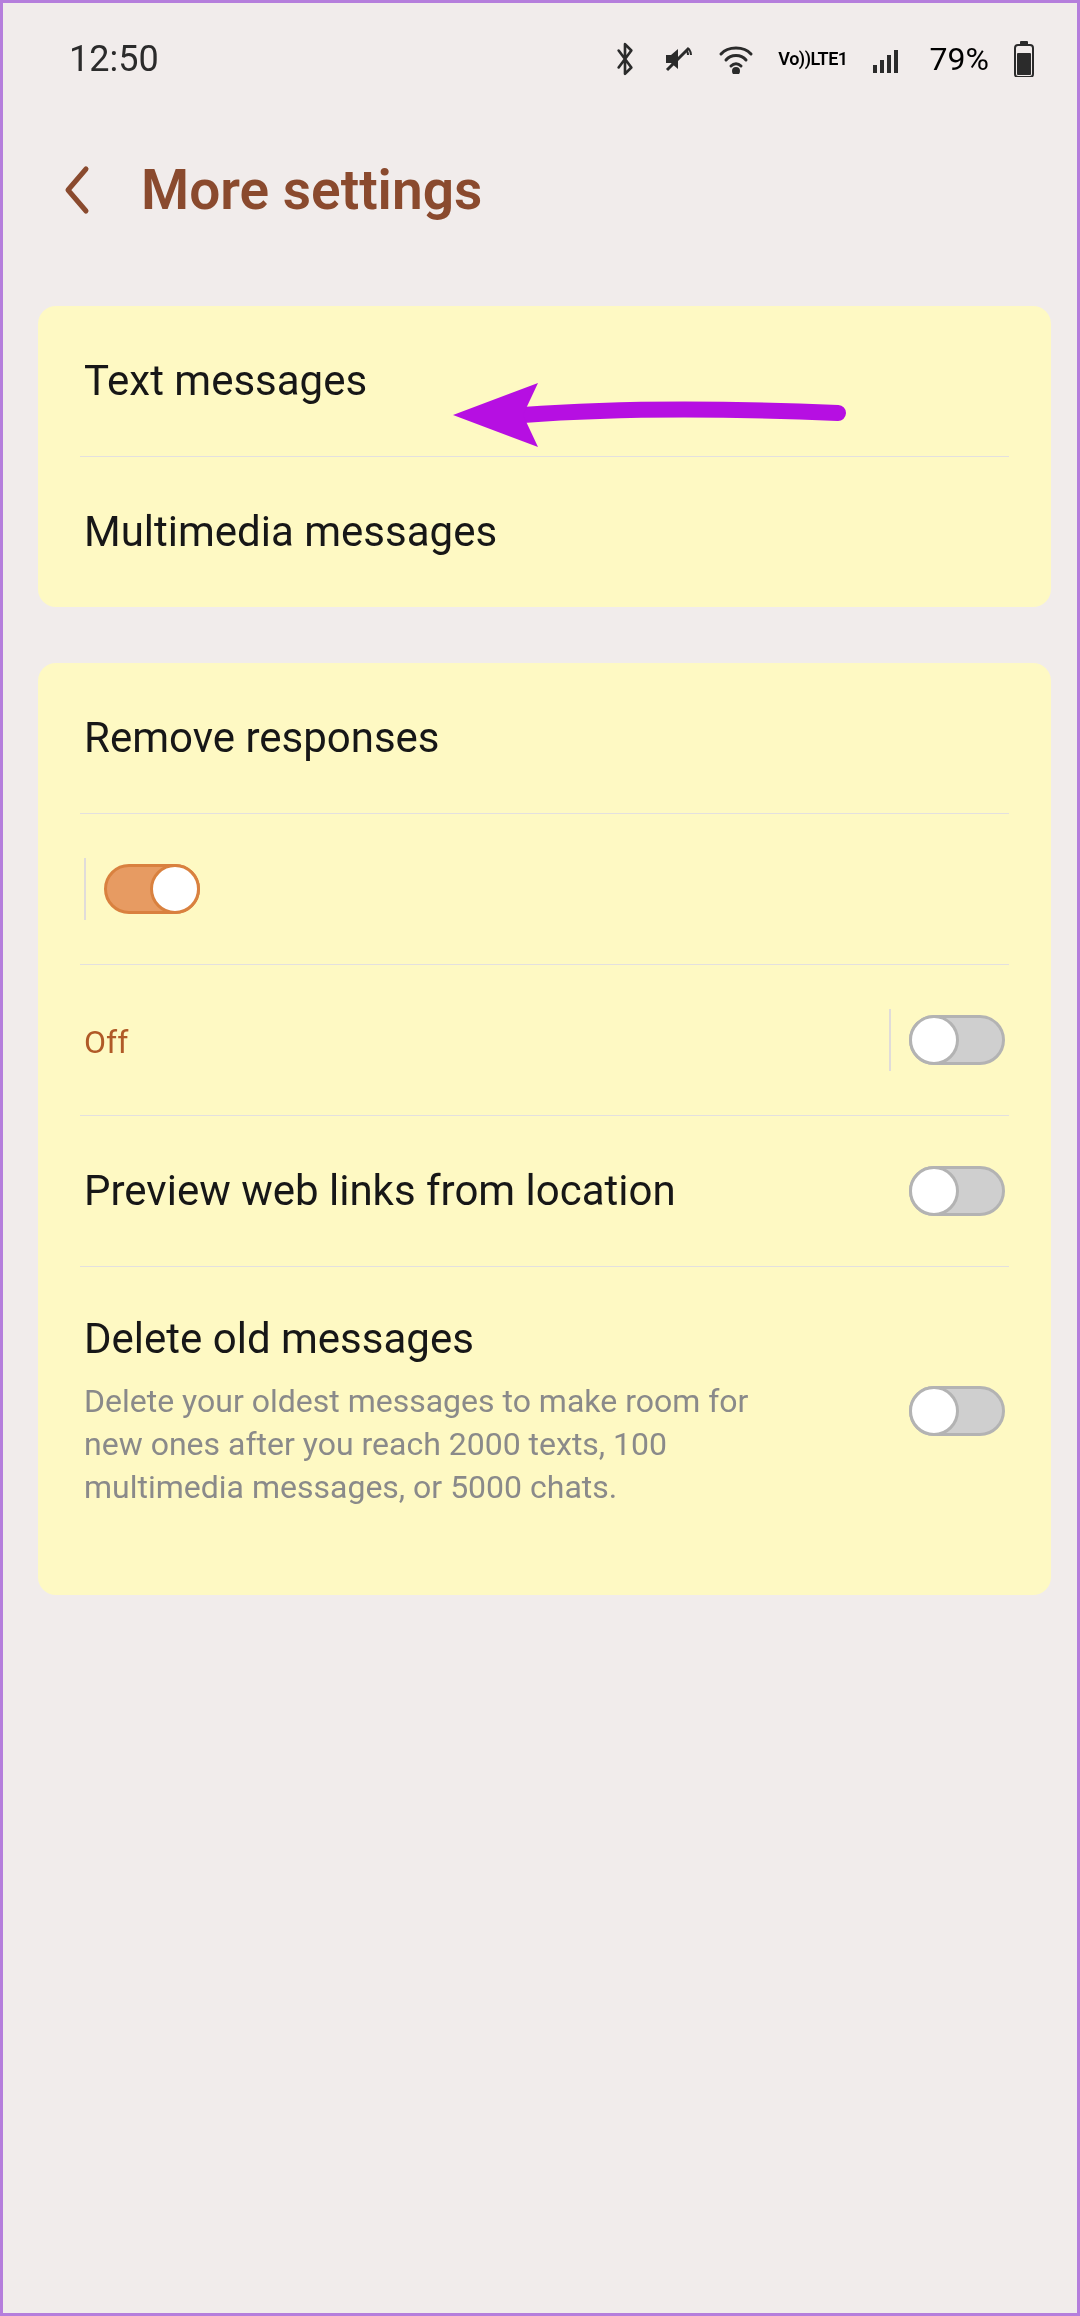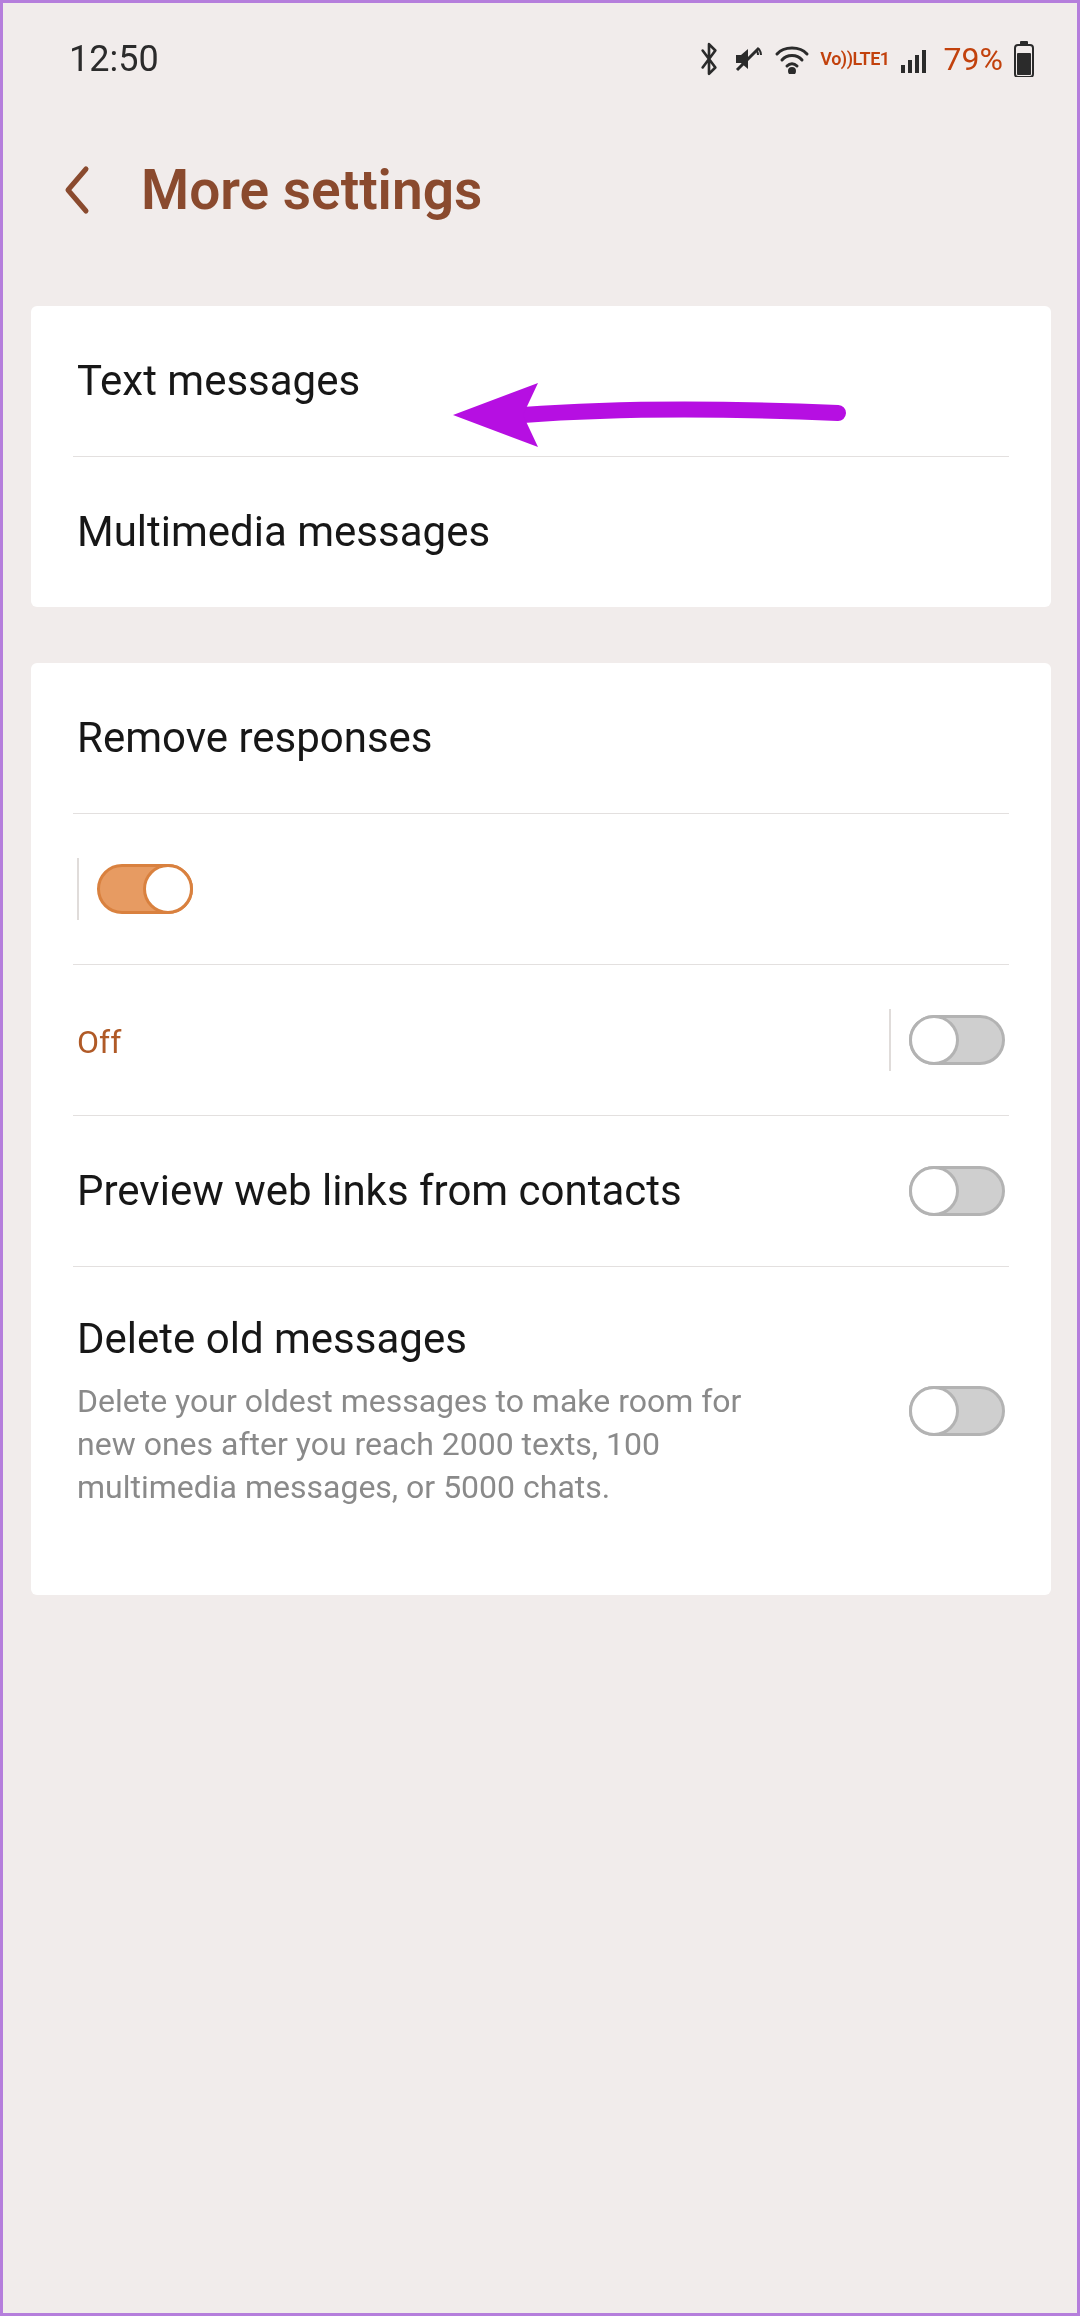--- a/index.html
+++ b/index.html
@@ -31,23 +31,23 @@
     margin-left: 24px;
   }
   .status-left {
     font-size: 36px;
     font-weight: 400;
     color: #2b2b2b;
   }
   .status-right {
     display: flex;
     align-items: center;
-    gap: 10px;
+    gap: 24px;
     font-size: 30px;
-    color: #c2410c;
+    color: #000000;
   }
   .status-right .ico {
     display: inline-flex;
     align-items: center;
   }
   .volte {
     font-size: 18px;
     line-height: 16px;
     text-align: center;
     font-weight: 600;
@@ -74,23 +74,23 @@
     justify-content: center;
   }
   .header-title {
     font-size: 55px;
     font-weight: 600;
     color: #8a4a2e;
   }
 
   
   .card {
-    background: #ffffff;
-    border-radius: 6px;
-    margin: 0 26px 56px 28px;
+    background: #fef9c3;
+    border-radius: 18px;
+    margin: 0 26px 56px 35px;
   }
 
   .row {
     display: flex;
     align-items: center;
     justify-content: space-between;
     padding: 42px 46px;
     position: relative;
     min-height: 150px;
   }
@@ -284,21 +284,21 @@
       <div class="toggle off">
         <div class="track"></div>
           <div class="knob"></div>
       </div>
     </div>
   </div>
   <div class="divider"></div>
 
   <div class="row">
     <div class="row-text">
-      <div class="row-title">Preview web links from contacts</div>
+      <div class="row-title">Preview web links from location</div>
     </div>
     <div class="row-right">
       <div class="toggle off">
         <div class="track"></div>
           <div class="knob"></div>
       </div>
     </div>
   </div>
   <div class="divider"></div>
 

